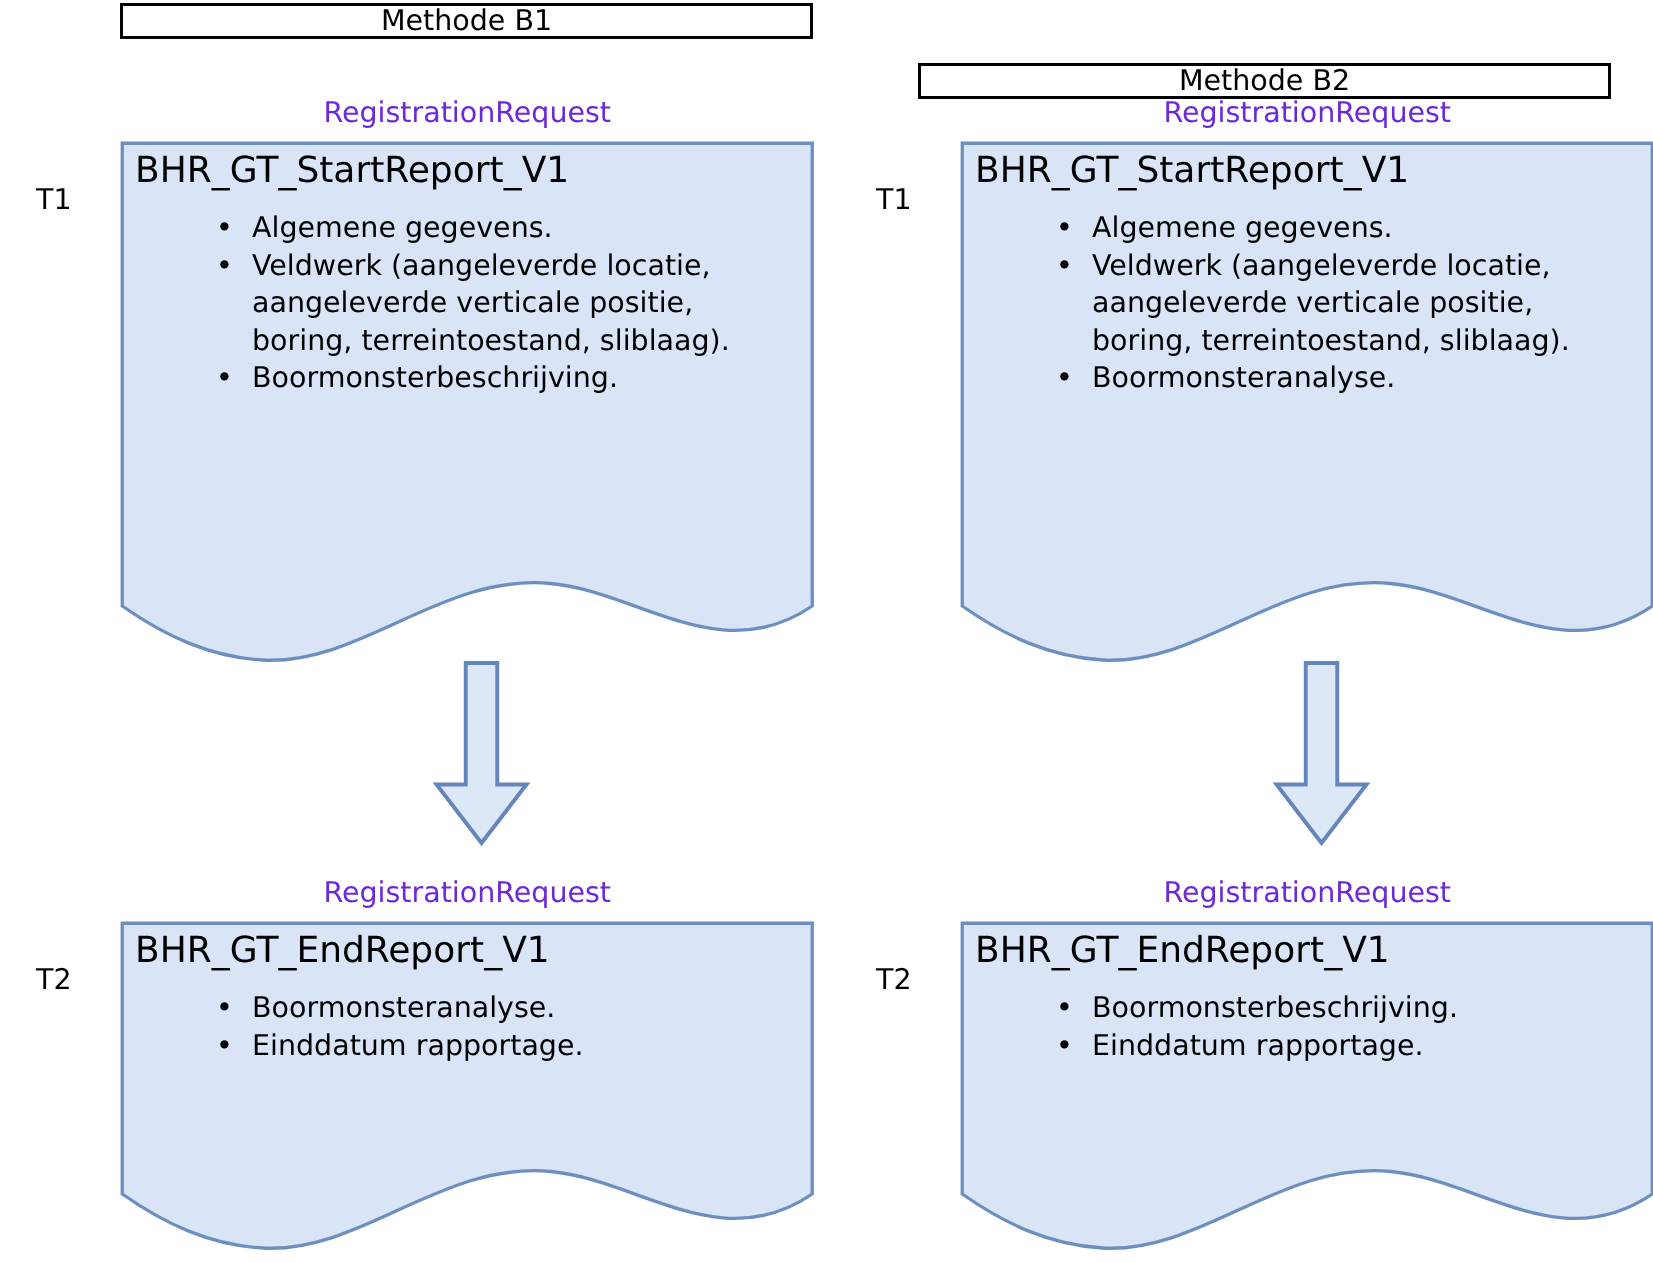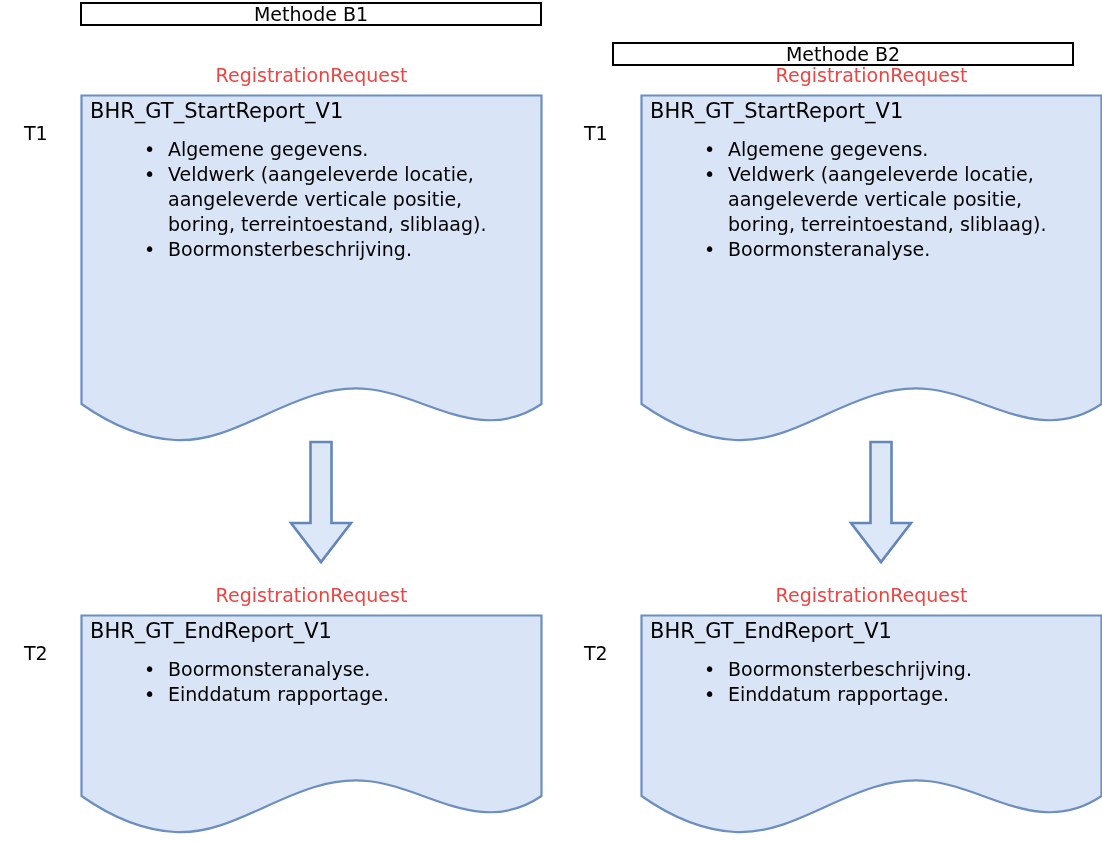--- a/index.html
+++ b/index.html
@@ -50,38 +50,38 @@
     position: absolute;
   }
   .doc-caption {
     position: absolute;
     top: 0;
     left: 0;
     width: 100%;
     text-align: center;
     font-size: 19px;
     line-height: 1;
-    color: #ef4444;
+    color: #6d28d9;
   }
   .doc-shape {
     position: absolute;
     left: 0;
   }
   .doc-shape svg {
     display: block;
   }
   .doc-body {
     position: absolute;
     left: 0;
     width: 100%;
     box-sizing: border-box;
     padding: 0 10px 0 10px;
   }
   .doc-title {
-    font-size: 21px;
+    font-size: 24px;
     line-height: 1.1;
     color: #000000;
     margin: 0;
     padding: 0;
     white-space: nowrap;
   }
   ul.doc-list {
     margin: 14px 0 0 0;
     padding: 0 0 0 52px;
     list-style: none;

